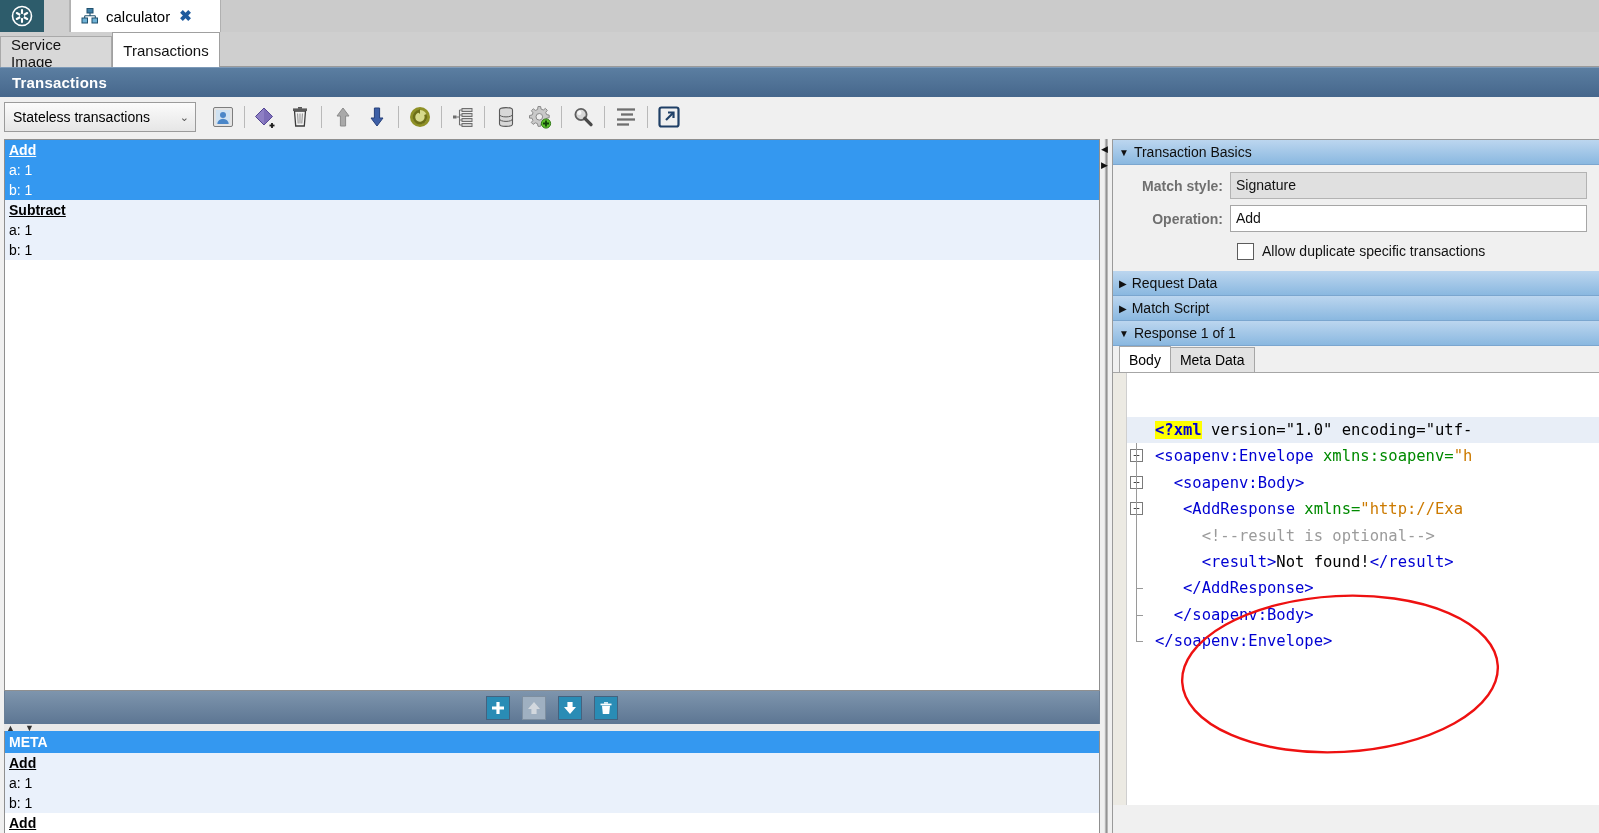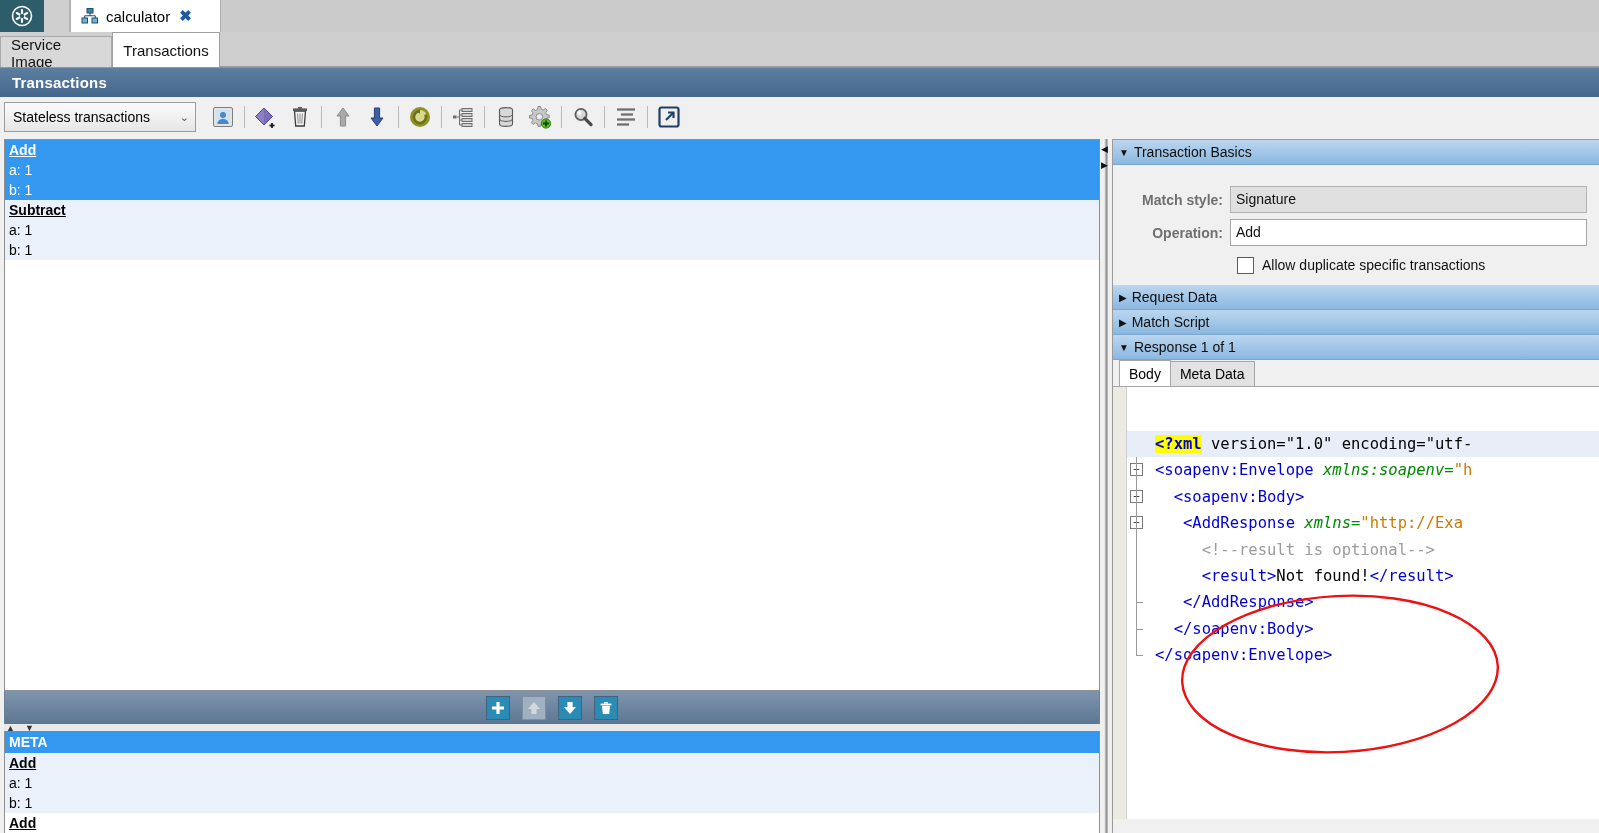--- a/index.html
+++ b/index.html
@@ -186,21 +186,21 @@
     overflow: hidden;
   }
   .sec-header {
     height: 25px; display: flex; align-items: center;
     background: linear-gradient(#bcd6ef, #8ab8e0);
     border-bottom: 1px solid #7ba6cf;
     font-size: 14px; color: #0e0e0e; cursor: pointer;
     padding-left: 6px;
   }
   .sec-header .tri { font-size: 10px; margin-right: 5px; color: #111; }
-  .sec-body { background: #f0f0f0; padding: 20px 0 6px 0; }
+  .sec-body { background: #f0f0f0; padding: 6px 0 6px 0; }
   .field-row {
     display: flex; align-items: center; height: 29px; margin-bottom: 4px;
   }
   .field-label {
     width: 117px; text-align: right; padding-right: 7px;
     font-size: 14px; font-weight: bold; color: #6f6f6f;
   }
   .field-input {
     flex: 1; height: 27px; line-height: 25px;
     border: 1px solid #a6a6a6; font-size: 14px;
@@ -252,21 +252,21 @@
     font-family: "DejaVu Sans Mono", monospace; cursor: pointer;
   }
   .tline {
     position: absolute; left: 9px; width: 1px; background: #9a9a9a;
   }
   .tstub {
     position: absolute; left: 9px; width: 7px; height: 1px; background: #9a9a9a;
   }
   .ctext { position: absolute; left: 28px; top: 0; white-space: pre; }
   .k-tag   { color: #0000d2; }
-  .k-attr  { color: #008a00; font-style: italic; }
+  .k-attr  { color: #008a00; }
   .k-ns    { color: #cc7a00; }
   .k-txt   { color: #000000; }
   .k-com   { color: #9b9b9b; }
   .hl-yellow { background: #ffff00; color: #0000d2; font-weight: bold; }
 
   
   .annot {
     position: absolute; left: 1178px; top: 525px;
     width: 325px; height: 165px; pointer-events: none; z-index: 30;
   }

